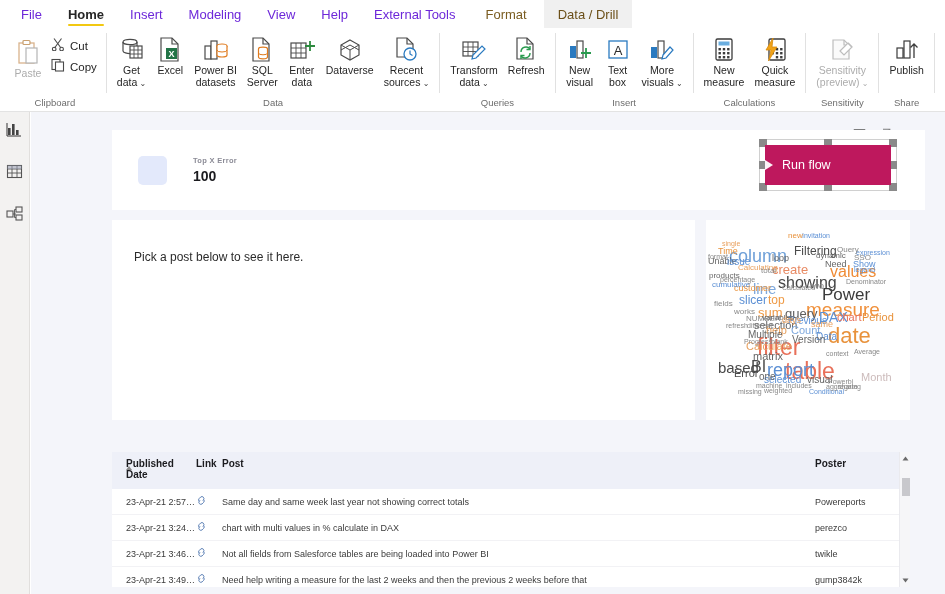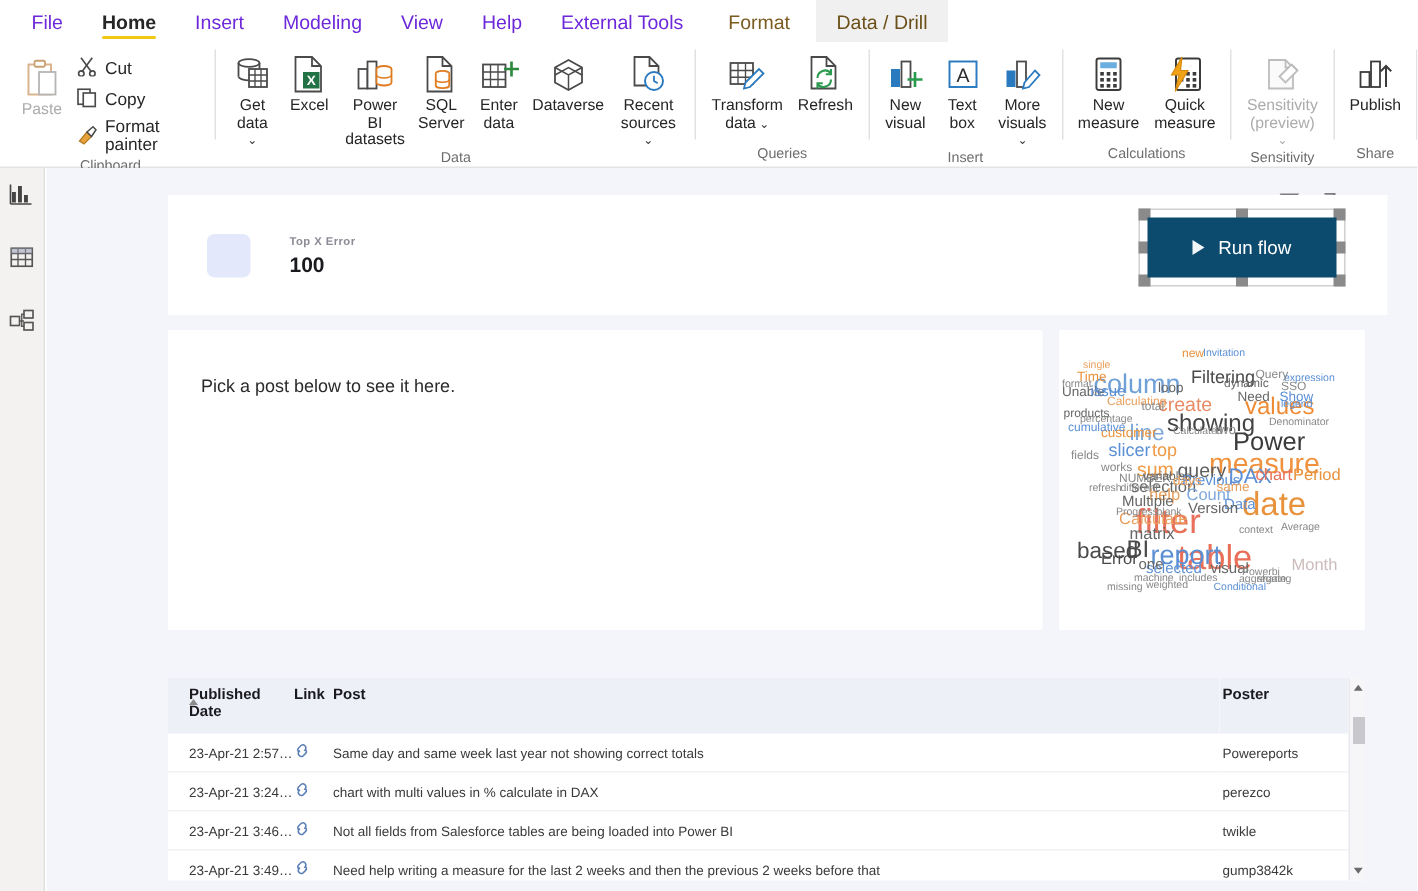--- a/index.html
+++ b/index.html
@@ -87,21 +87,21 @@
   .vis-icons { position:absolute; right:28px; top:16px; display:flex; gap:12px; align-items:center; }
   .vis-icons .vi { cursor:default; opacity:.75; }
 
   
   #runflow-wrap { position:absolute; left:728px; top:27px; width:138px; height:52px; }
   #runflow-sel {
     position:absolute; inset:0; border:1px solid #d0d0d0; background:#ffffff;
   }
   #runflow-btn {
     position:absolute; left:6px; top:6px; right:6px; bottom:6px;
-    background:#0c4a6e; display:flex; align-items:center; justify-content:center;
+    background:#be185d; display:flex; align-items:center; 
     gap:9px; cursor:default;
   }
   #runflow-btn .play { width:0;height:0;border-left:8px solid transparent;border-left-color:#ffffff;
     border-top:5.5px solid transparent;border-bottom:5.5px solid transparent; opacity:.95;}
   #runflow-btn .rf-label { color:#ffffff; font-size:12.5px; }
   .handle { position:absolute; width:8px; height:8px; background:#8a8a8a; }
   .h-nw{left:-1px;top:-1px;} .h-n{left:50%;margin-left:-4px;top:-1px;}
   .h-ne{right:-1px;top:-1px;} .h-w{left:-1px;top:50%;margin-top:-4px;}
   .h-e{right:-1px;top:50%;margin-top:-4px;} .h-sw{left:-1px;bottom:-1px;}
   .h-s{left:50%;margin-left:-4px;bottom:-1px;} .h-se{right:-1px;bottom:-1px;}
@@ -212,29 +212,20 @@
             <span class="lbl">Cut</span>
           </div>
           <div class="smallrow">
             <span>
               <svg width="14" height="14" viewBox="0 0 14 14">
                   <rect x="1" y="1.5" width="8" height="10" fill="#fff" stroke="#4a4a4a" stroke-width="1.1"></rect>
                   <rect x="4.5" y="4" width="8" height="9" fill="#fff" stroke="#4a4a4a" stroke-width="1.1"></rect>
                 </svg>
             </span>
             <span class="lbl">Copy</span>
-          </div>
-          <div class="smallrow">
-            <span>
-              <svg width="14" height="14" viewBox="0 0 14 14">
-                  <path d="M2 11 L7 5 L10 8 L5 13 Z" fill="#e8a33d" stroke="#b3791f" stroke-width=".8"></path>
-                  <path d="M7 5 L11 1.5 L13 3.5 L10 8 Z" fill="#fff" stroke="#4a4a4a" stroke-width="1"></path>
-                </svg>
-            </span>
-            <span class="lbl">Format painter</span>
           </div>
         </div>
       </div>
       <div class="group-label">Clipboard</div>
     </div>
     <div class="group-sep"></div>
 
     <div class="group">
       <div class="group-items">
         <div class="bigbtn">

